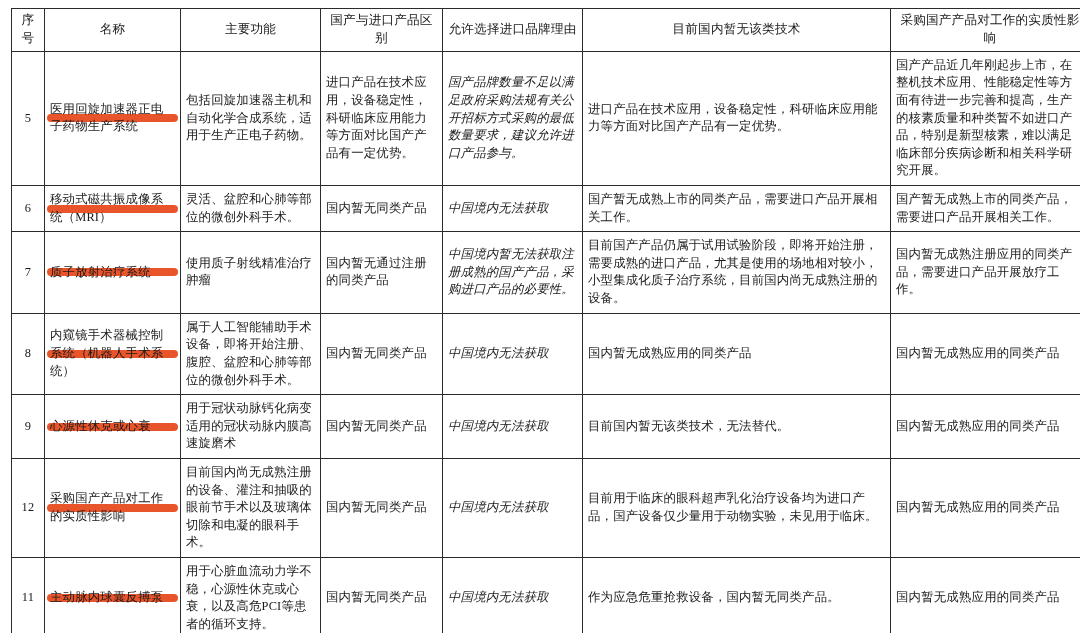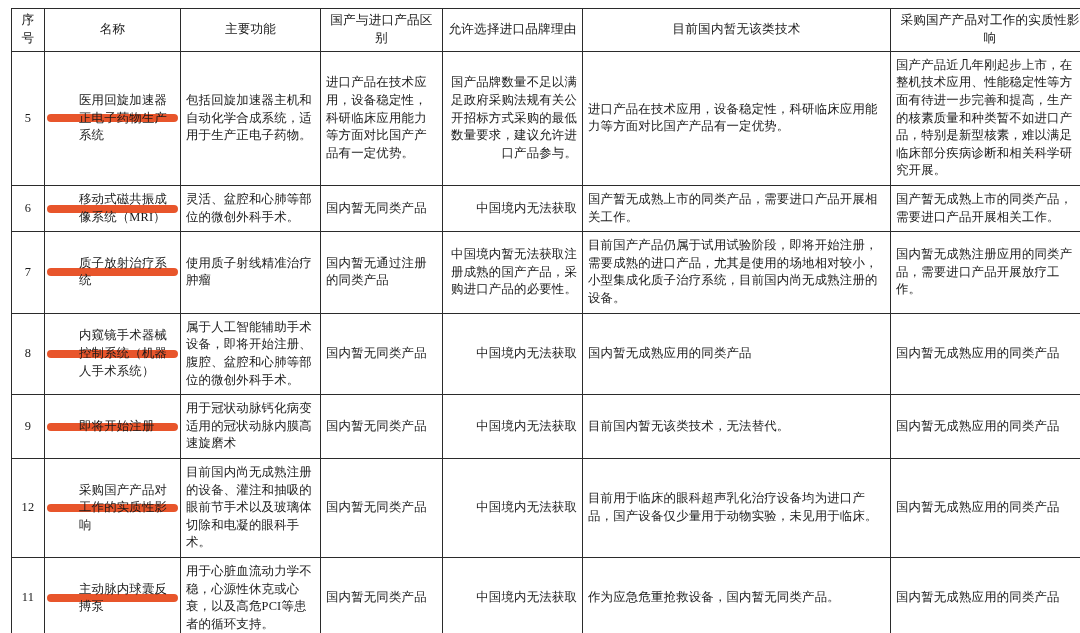--- a/index.html
+++ b/index.html
@@ -50,38 +50,37 @@
     font-family: "Liberation Serif", serif;
   }
   td.c-name {
     position: relative;
     padding: 6px 7px;
   }
   .name-text {
     position: relative;
     display: block;
     z-index: 2;
-    margin-left: 29px;
   }
   
   .hl-box {
     position: absolute;
     left: 2px;
     right: 2px;
     top: 50%;
     transform: translateY(-50%);
     border: 4px solid var(--hl, #e8552b);
     border-radius: 13px;
     box-sizing: border-box;
     z-index: 1;
     pointer-events: none;
   }
   td.c-func  { padding: 6px 6px; }
   td.c-diff  { text-align: left; }
-  td.c-reason{ text-align: right; }
+  td.c-reason{ text-align: left; font-style: italic; }
   td.c-need  { text-align: left; }
   td.c-impact{ text-align: left; }
 
   
   col.w-idx    { width: 33px; }
   col.w-name   { width: 136px; }
   col.w-func   { width: 140px; }
   col.w-diff   { width: 122px; }
   col.w-reason { width: 140px; }
   col.w-need   { width: 308px; }
@@ -163,21 +162,21 @@
         <td class="c-diff">国内暂无同类产品</td>
         <td class="c-reason">中国境内无法获取</td>
         <td class="c-need">国内暂无成熟应用的同类产品</td>
         <td class="c-impact">国内暂无成熟应用的同类产品</td>
       </tr>
 
       <tr>
         <td class="c-idx">9</td>
         <td class="c-name">
           <span class="hl-box" style="--hl: #e8552b;"></span>
-          <span class="name-text">即将开始注册</span>
+          <span class="name-text">心源性休克或心衰</span>
         </td>
         <td class="c-func">用于冠状动脉钙化病变适用的冠状动脉内膜高速旋磨术</td>
         <td class="c-diff">国内暂无同类产品</td>
         <td class="c-reason">中国境内无法获取</td>
         <td class="c-need">目前国内暂无该类技术，无法替代。</td>
         <td class="c-impact">国内暂无成熟应用的同类产品</td>
       </tr>
 
       <tr>
         <td class="c-idx">12</td>

